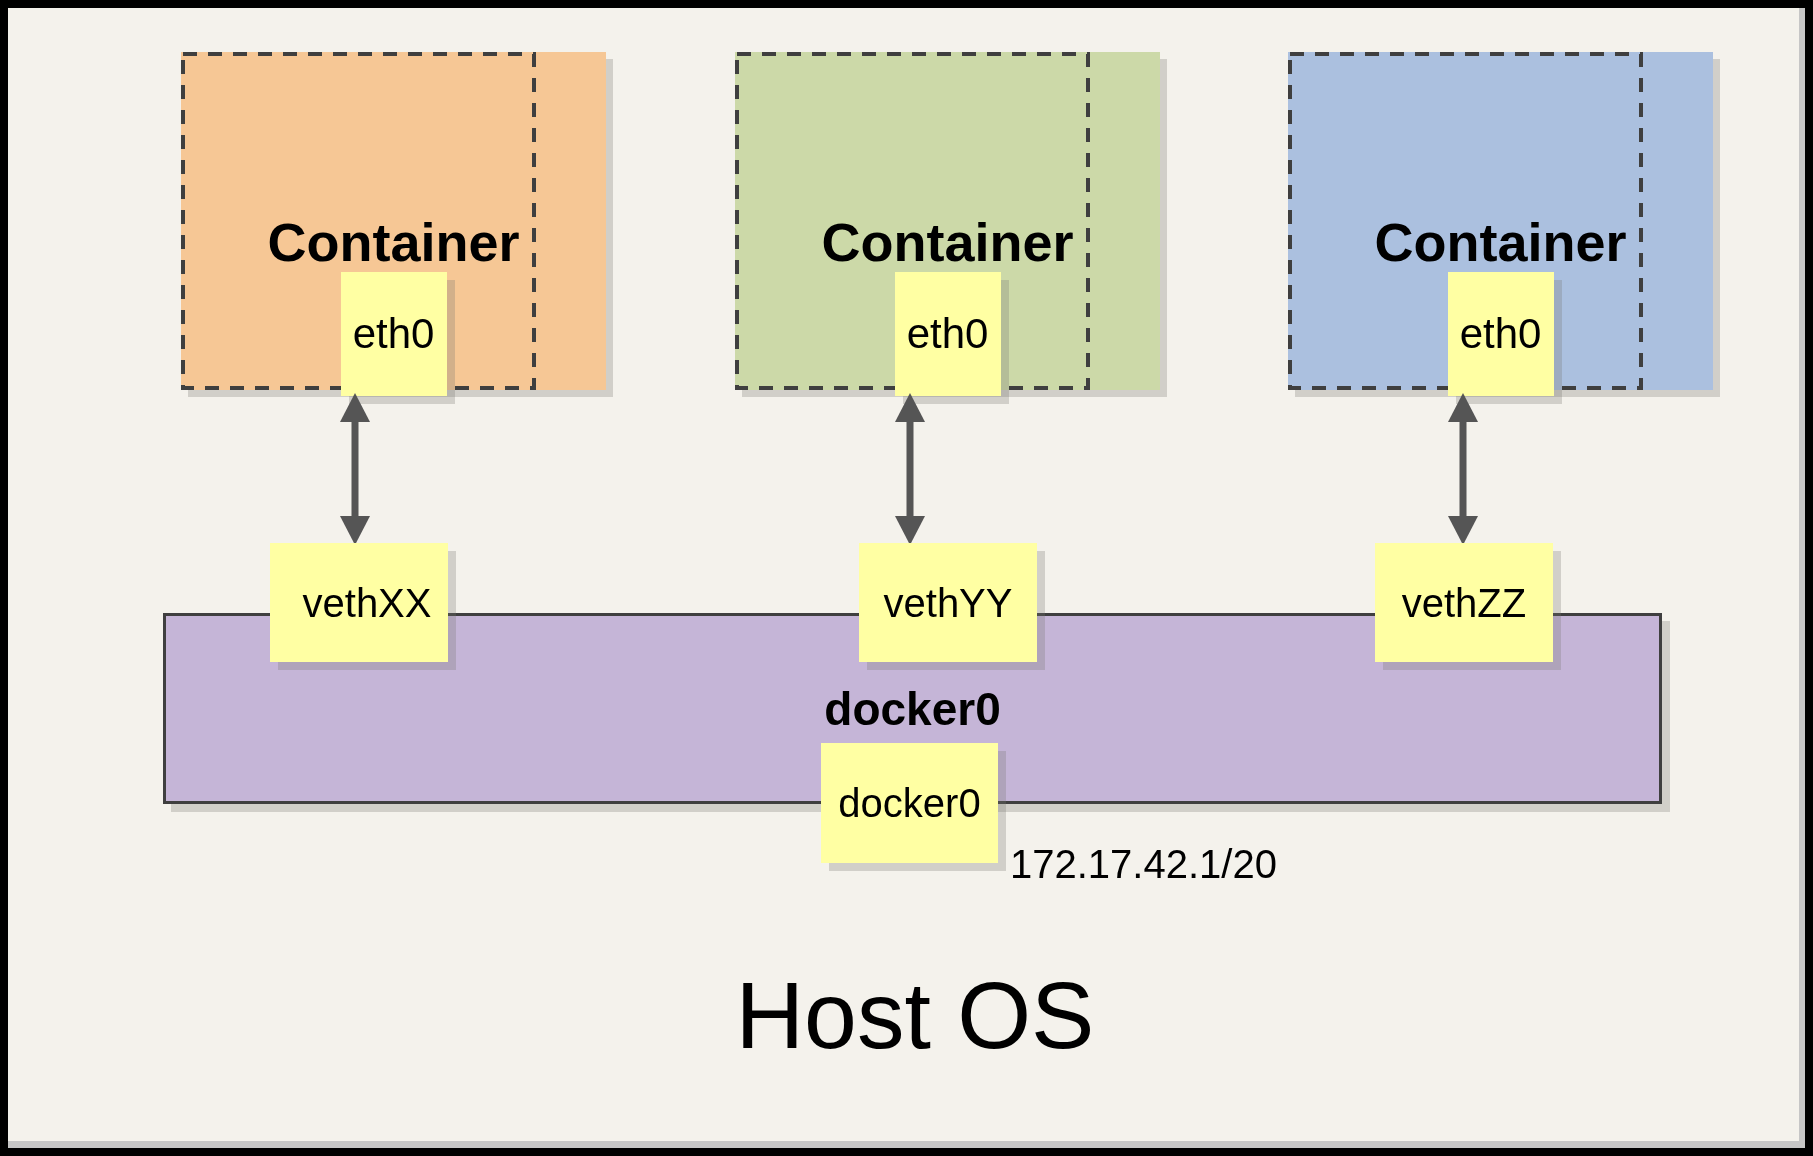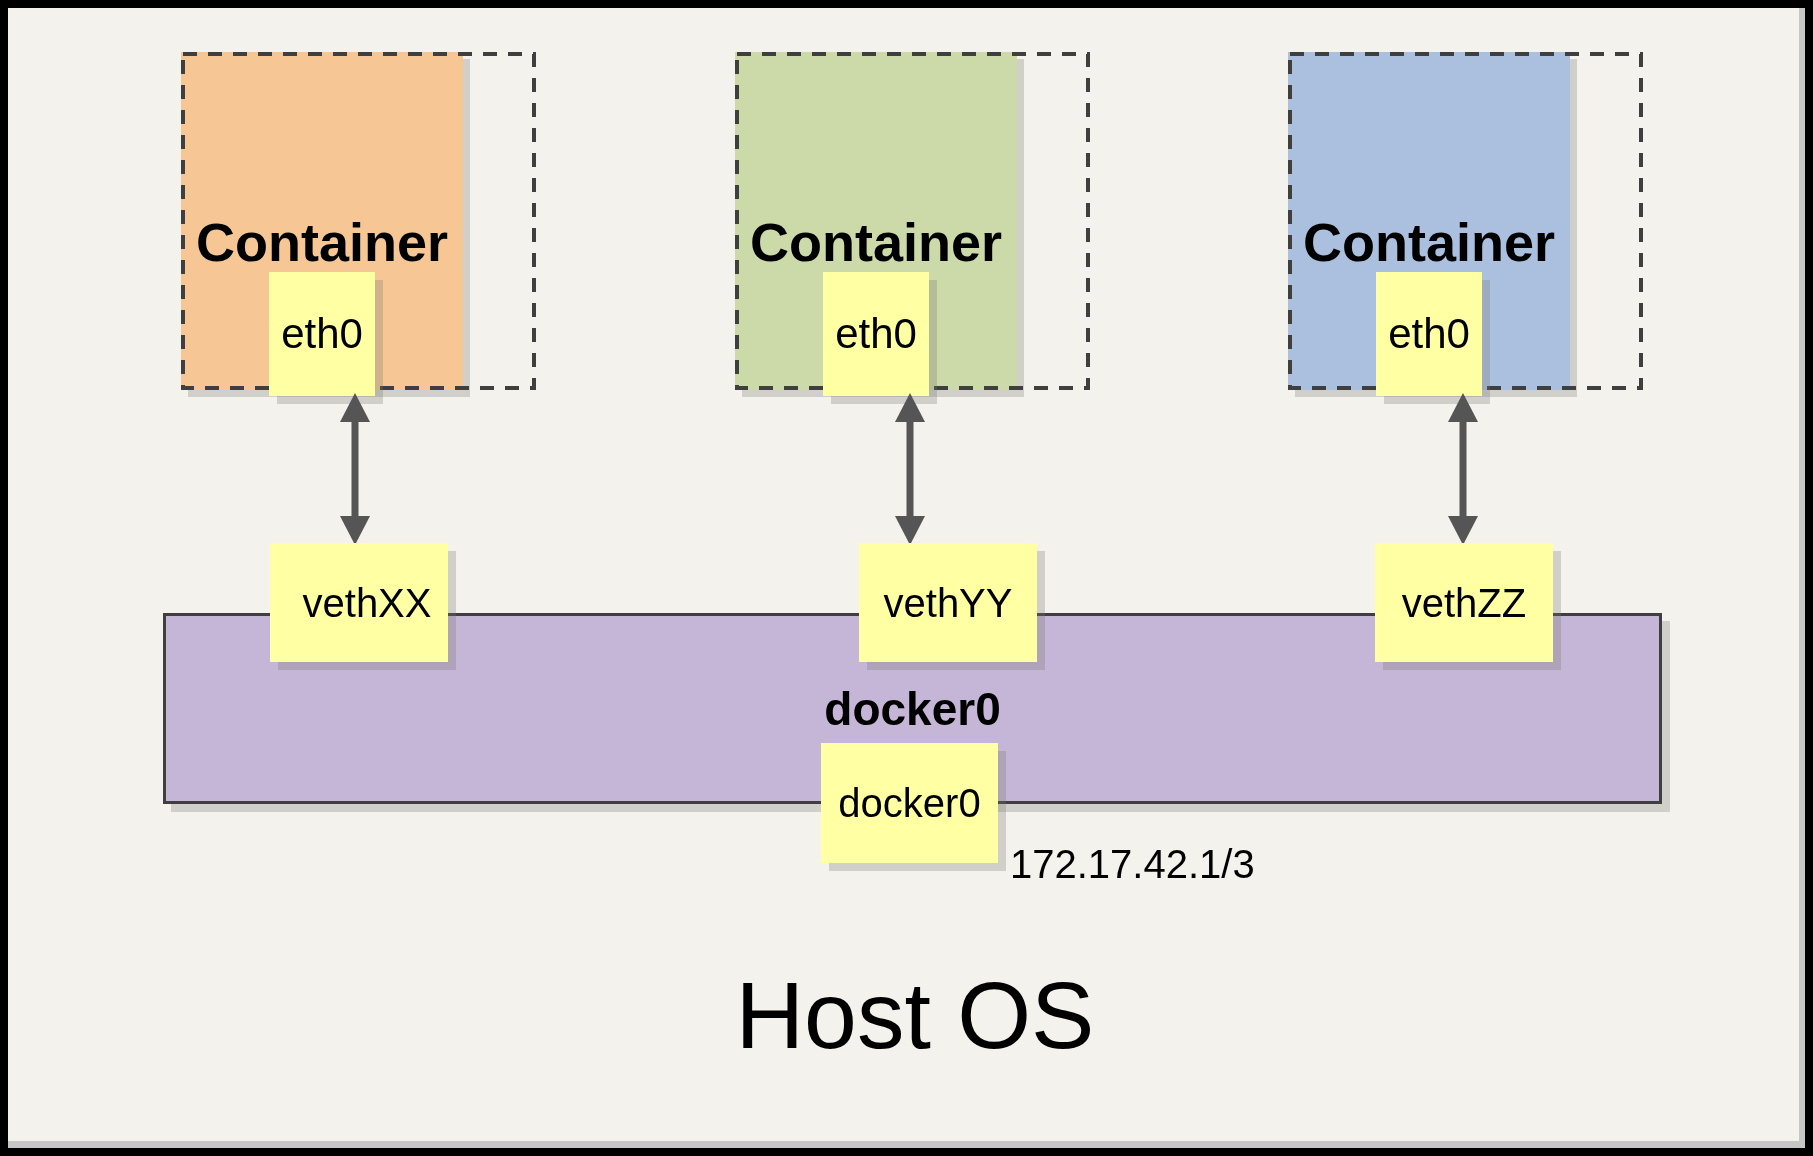--- a/index.html
+++ b/index.html
@@ -18,21 +18,21 @@
     width: 1797px; height: 1140px;
     background: #f4f2ec;
     box-shadow: inset -6px -7px 0 #c6c6c6;
     overflow: hidden;
   }
 
   
   .container-box {
     position: absolute;
     top: 44px;
-    width: 282px;
+    width: 425px;
     height: 338px;
     box-shadow: 7px 7px 0 rgba(120,118,110,0.28);
   }
   .container-box .dash-rect { position: absolute; left: 0; top: 0; }
   .container-1 { left: 173px; }
   .container-2 { left: 727px; }
   .container-3 { left: 1280px; }
 
   .container-title {
     position: absolute;
@@ -174,18 +174,18 @@
       <span>vethYY</span>
     </div>
     <div class="ybox veth-box veth-3" style="background-color: rgb(255, 255, 163);">
       <span>vethZZ</span>
     </div>
 
     <div class="ybox docker0-box" style="background-color: rgb(255, 255, 163);">
       <span>docker0</span>
     </div>
 
-    <div class="ip-text">172.17.42.1/3</div>
+    <div class="ip-text">172.17.42.1/20</div>
 
     <div class="host-label">Host OS</div>
 
   </div>
 </div>
 
 </body></html>

